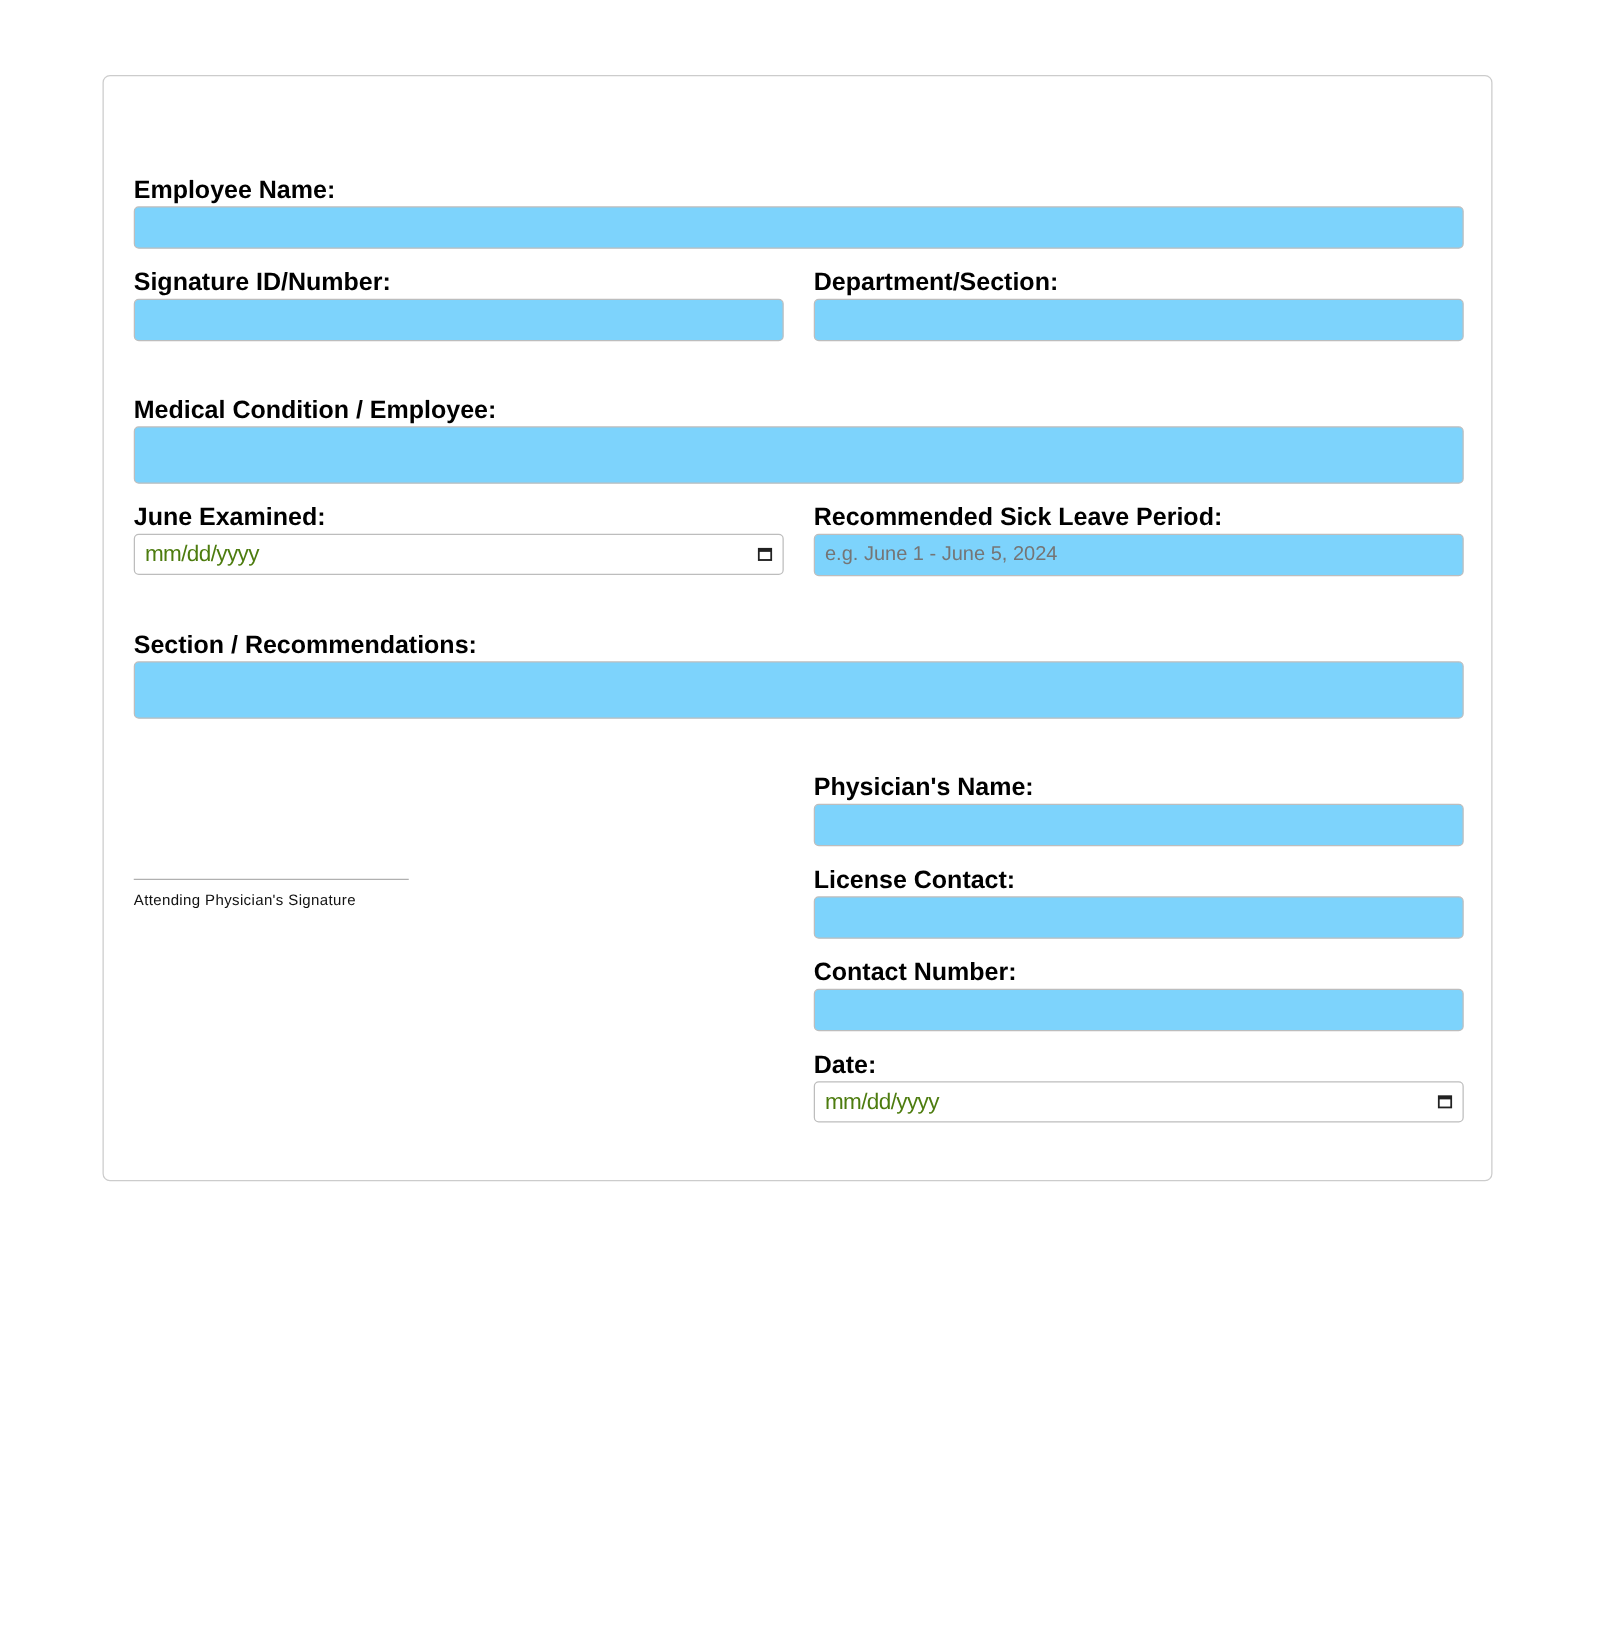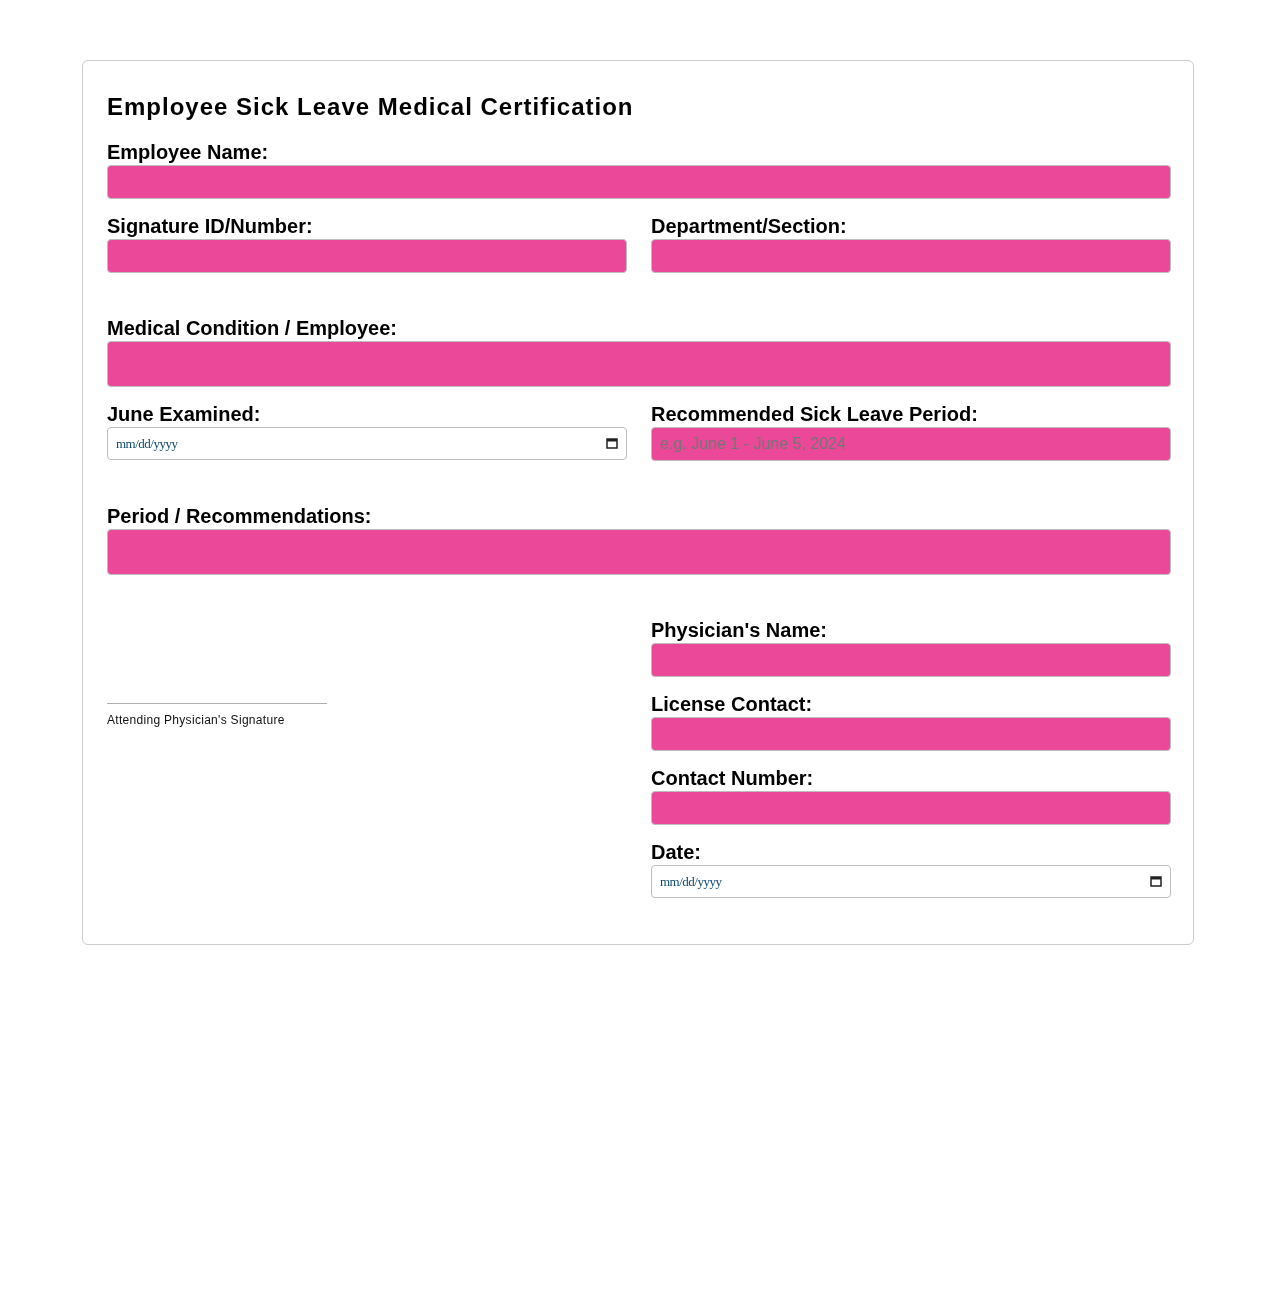--- a/index.html
+++ b/index.html
@@ -10,40 +10,39 @@
     }
     .title {
       position: absolute; left: 24px; top: 32px; margin: 0;
       font-size: 24px; font-weight: bold; letter-spacing: 1px; white-space: nowrap;
     }
     .label {
       position: absolute; font-size: 20px; font-weight: bold; white-space: nowrap;
     }
     .field {
       position: absolute; box-sizing: border-box; border: 1px solid #bdbdbd; border-radius: 4px;
-      background: #ec4899; font-family: "Liberation Sans", sans-serif; font-size: 16px; padding: 0 8px;
+      background: #7dd3fc; font-family: "Liberation Sans", sans-serif; font-size: 16px; padding: 0 8px;
       outline: none;
     }
     .field::placeholder { color: #757575; }
     textarea.field { resize: none; padding: 8px; }
     .date {
       position: absolute; box-sizing: border-box; border: 1px solid #bdbdbd; border-radius: 4px;
       background: #fff; display: flex; align-items: center; padding: 0 8px;
     }
-    .date-text { font-family: Liberation Serif, serif; font-size: 13px; color: #0c4a6e; letter-spacing: -0.5px; }
+    .date-text { font-family: Liberation Sans, sans-serif; font-size: 18px; color: #4d7c0f; letter-spacing: -0.5px; }
     .cal-icon { margin-left: auto; width: 12px; height: 11px; position: relative; }
     .cal-icon svg { display: block; }
     .sig-line { position: absolute; left: 24px; top: 642px; width: 220px; height: 1px; background: #b0b0b0; }
     .sig-label { position: absolute; left: 24px; top: 652px; font-size: 12px; letter-spacing: 0.3px; white-space: nowrap; color: #111; }
   </style>
 </head>
 <body>
 
 <div class="card">
-  <h1 class="title">Employee Sick Leave Medical Certification</h1>
 
   <div class="label" style="left:24px; top:80px;">Employee Name:</div>
   <input class="field" type="text" style="left: 24px; top: 104px; width: 1064px; height: 34px;" placeholder="">
 
   <div class="label" style="left:24px; top:154px;">Signature ID/Number:</div>
   <input class="field" type="text" style="left: 24px; top: 178px; width: 520px; height: 34px;" placeholder="">
 
   <div class="label" style="left:568px; top:154px;">Department/Section:</div>
   <input class="field" type="text" style="left: 568px; top: 178px; width: 520px; height: 34px;" placeholder="">
 
@@ -57,21 +56,21 @@
       <svg width="12" height="11" viewBox="0 0 12 11">
           <rect x="1" y="1" width="10" height="9" fill="none" stroke="#222" stroke-width="1.5"></rect>
           <rect x="1" y="1" width="10" height="2.5" fill="#222"></rect>
         </svg>
     </span>
   </div>
 
   <div class="label" style="left:568px; top:342px;">Recommended Sick Leave Period:</div>
   <input class="field" type="text" style="left: 568px; top: 366px; width: 520px; height: 34px;" placeholder="e.g. June 1 - June 5, 2024">
 
-  <div class="label" style="left:24px; top:444px;">Period / Recommendations:</div>
+  <div class="label" style="left:24px; top:444px;">Section / Recommendations:</div>
   <textarea class="field" style="left: 24px; top: 468px; width: 1064px; height: 46px;" placeholder=""></textarea>
 
   <div class="sig-line"></div>
   <div class="sig-label">Attending Physician's Signature</div>
 
   <div class="label" style="left:568px; top:558px;">Physician's Name:</div>
   <input class="field" type="text" style="left: 568px; top: 582px; width: 520px; height: 34px;" placeholder="">
 
   <div class="label" style="left:568px; top:632px;">License Contact:</div>
   <input class="field" type="text" style="left: 568px; top: 656px; width: 520px; height: 34px;" placeholder="">

